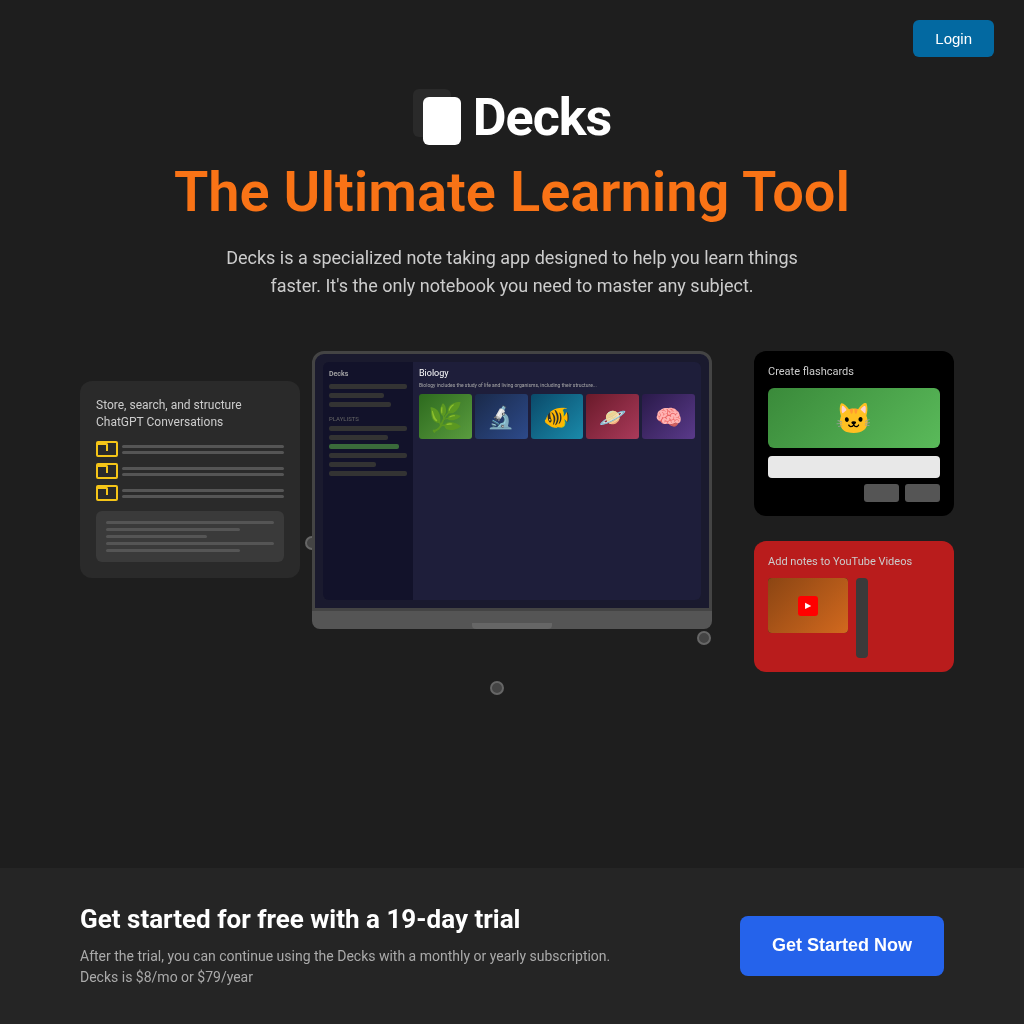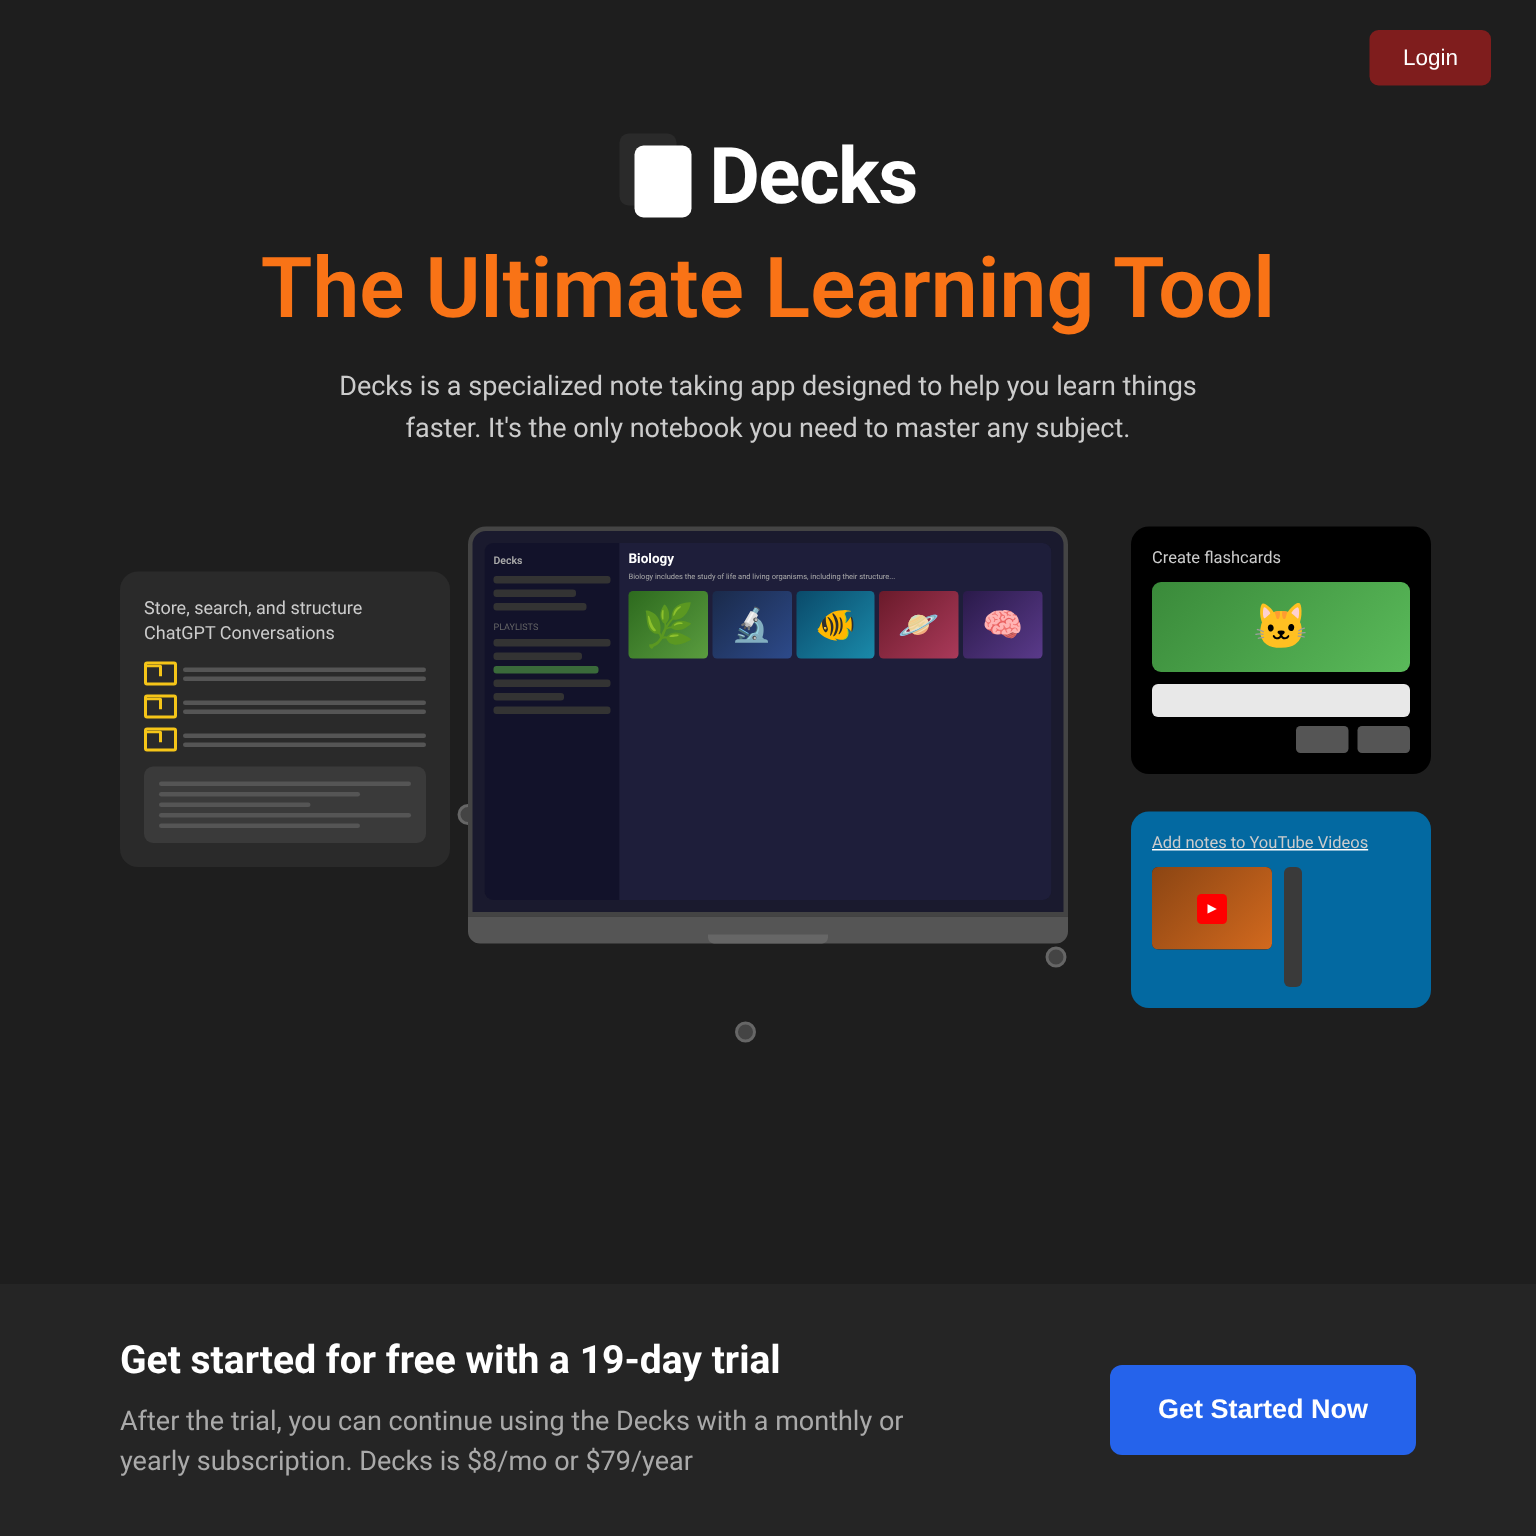--- a/index.html
+++ b/index.html
@@ -15,21 +15,21 @@
     }
 
     
     .header {
       display: flex;
       justify-content: flex-end;
       padding: 20px 30px;
     }
 
     .login-btn {
-      background-color: #7f1d1d;
+      background-color: #0369a1;
       color: #ffffff;
       border: none;
       padding: 10px 22px;
       border-radius: 6px;
       font-size: 15px;
       cursor: pointer;
     }
 
     
     .hero {
@@ -255,21 +255,21 @@
     .app-main {
       flex: 1;
       background: #1e1e3a;
       padding: 6px;
       overflow: hidden;
     }
 
     .app-main-title {
       font-size: 9px;
       color: #fff;
-      font-weight: 700;
+      font-weight: 400;
       margin-bottom: 4px;
     }
 
     .app-main-desc {
       font-size: 5px;
       color: #aaa;
       margin-bottom: 6px;
     }
 
     .grid-preview {
@@ -321,25 +321,24 @@
       background: #000000;
       border-radius: 12px;
       padding: 14px;
       width: 200px;
     }
 
     .card-youtube {
       position: absolute;
       right: 70px;
       top: 200px;
-      background: #0369a1;
+      background: #b91c1c;
       border-radius: 12px;
       padding: 14px;
       width: 200px;
-      text-decoration: underline;
     }
 
     .small-card-title {
       font-size: 11px;
       color: #cccccc;
       margin-bottom: 10px;
     }
 
     .cat-image {
       width: 100%;
@@ -459,21 +458,21 @@
     }
 
     .cta-heading {
       font-size: 26px;
       font-weight: 700;
       color: #ffffff;
       margin-bottom: 12px;
     }
 
     .cta-description {
-      font-size: 18px;
+      font-size: 14px;
       color: #aaaaaa;
       line-height: 1.5;
       max-width: 560px;
     }
 
     .cta-button {
       background: #2563eb;
       color: #ffffff;
       border: none;
       padding: 18px 32px;

